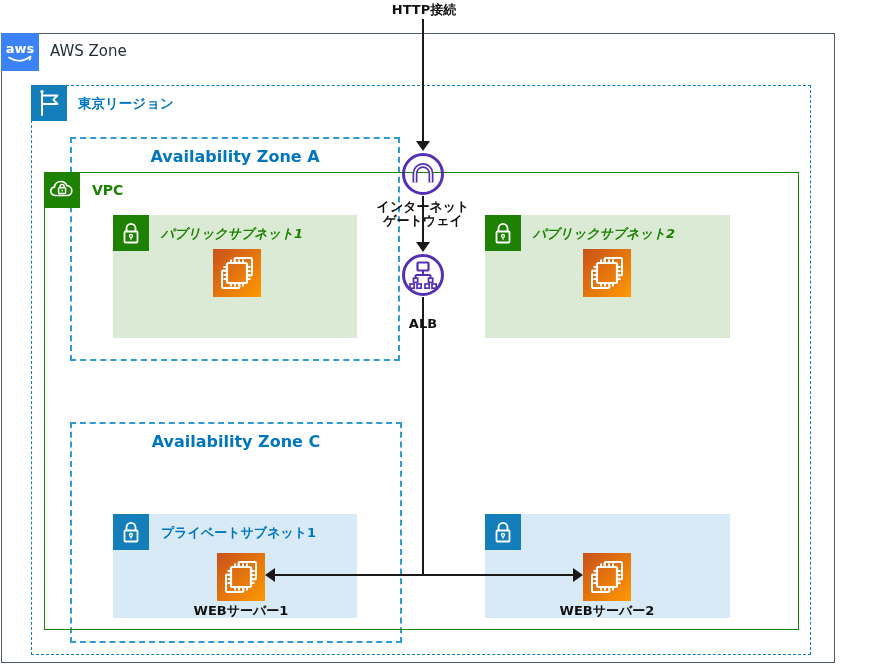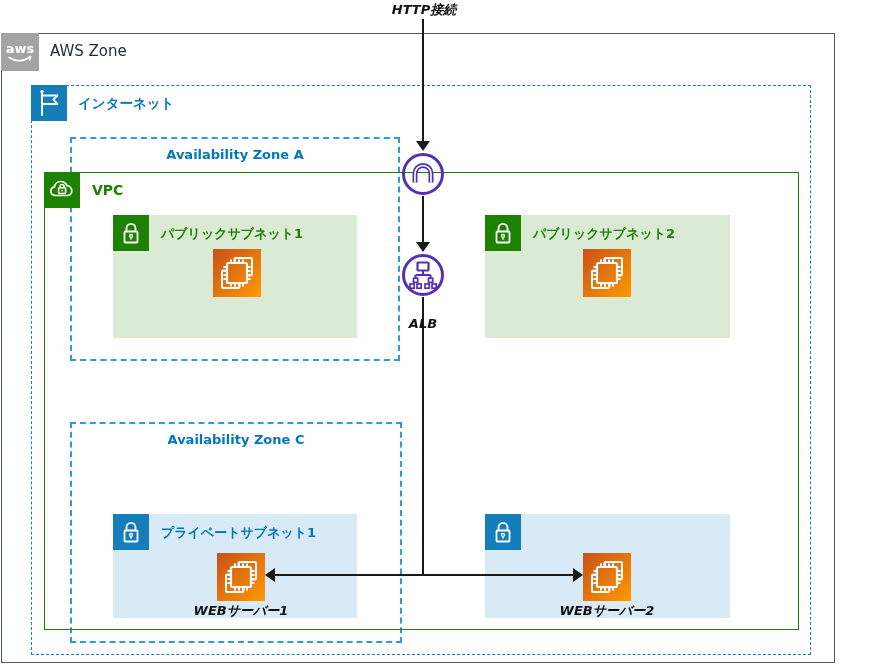--- a/index.html
+++ b/index.html
@@ -8,44 +8,44 @@
   .abs{position:absolute;box-sizing:border-box;}
 
   
   .cloud-box{left:1px;top:33px;width:834px;height:630px;border:1.5px solid #4E5A65;z-index:1;}
   .region-box{left:31px;top:85px;width:780px;height:570px;border:1.2px dashed #147EBA;z-index:1;}
   .vpc-box{left:44px;top:172px;width:755px;height:458px;border:1.5px solid #1D8102;z-index:2;}
   .az-box{border:2px dashed #2E9BD6;z-index:2;}
   .az-a{left:70px;top:137px;width:330px;height:224px;}
   .az-b{left:443px;top:140px;width:329px;height:501px;}
   .az-c{left:70px;top:422px;width:332px;height:221px;}
-  .az-label{width:100%;text-align:center;margin-top:8px;color:#0077BD;font-weight:600;font-size:13px;}
+  .az-label{width:100%;text-align:center;margin-top:8px;color:#0077BD;font-weight:600;font-size:16px;}
 
   
   .sq{width:38px;height:38px;z-index:4;}
   .sq36{width:36px;height:36px;z-index:4;}
-  .logo-sq{left:1px;top:33px;background:#a3a3a3;}
+  .logo-sq{left:1px;top:33px;background:#3b82f6;}
   .flag-sq{left:31px;top:85px;background:#147EBA;}
   .vpc-sq{left:44px;top:172px;background:#1D8102;}
   .lock-green{background:#1D8102;}
   .lock-blue{background:#147EBA;}
 
   
   .subnet{z-index:3;}
   .pub-fill{background:#DAEAD4;}
   .priv-fill{background:#D9EAF7;}
   .subnet-label{font-size:13px;font-weight:bold;z-index:4;white-space:nowrap;}
-  .green-t{color:#1D8102;}
+  .green-t{color:#1D8102;font-style:italic;}
   .blue-t{color:#0077BD;}
 
   
   .cloud-label{left:50px;top:42px;font-size:15px;color:#232F3E;font-weight:500;z-index:4;}
   .region-label{left:78px;top:95px;font-size:13.5px;font-weight:bold;color:#0077BD;z-index:4;}
   .vpc-label{left:92px;top:182px;font-size:14px;font-weight:bold;color:#1D8102;z-index:4;}
-  .black-label{font-size:13px;font-weight:bold;color:#111;z-index:7;text-align:center;font-style:italic;}
+  .black-label{font-size:13px;font-weight:bold;color:#111;z-index:7;text-align:center;}
 
   
   .aline{background:#1a1a1a;z-index:5;}
   .head{width:0;height:0;z-index:5;}
   .head-down{border-left:7px solid transparent;border-right:7px solid transparent;border-top:10px solid #1a1a1a;}
   .head-left{border-top:7px solid transparent;border-bottom:7px solid transparent;border-right:10px solid #1a1a1a;}
   .head-right{border-top:7px solid transparent;border-bottom:7px solid transparent;border-left:10px solid #1a1a1a;}
 
   .circle-icon{z-index:6;}
   .ec2{z-index:6;}
@@ -80,21 +80,21 @@
   <div class="abs cloud-label">AWS Zone</div>
 
   <div class="abs region-box"></div>
   <div class="abs sq36 flag-sq">
     <svg viewBox="0 0 36 36" width="36" height="36">
       <circle cx="11" cy="6.6" r="1.7" fill="#fff"></circle>
       <path d="M11 8.5 V30" stroke="#fff" stroke-width="2" stroke-linecap="round"></path>
       <path d="M11 10.5 H26.5 L22.3 14.7 L26.5 19 H11 Z" stroke="#fff" stroke-width="1.8" fill="none" stroke-linejoin="round"></path>
     </svg>
   </div>
-  <div class="abs region-label">インターネット</div>
+  <div class="abs region-label">東京リージョン</div>
 
   <div class="abs az-box az-a">
     <div class="az-label">Availability Zone A</div>
   </div>
   <div class="abs az-box az-c">
     <div class="az-label">Availability Zone C</div>
   </div>
 
   <div class="abs vpc-box"></div>
   <div class="abs sq36 vpc-sq">
@@ -194,20 +194,24 @@
   <div class="abs aline" style="left:268px;top:574px;width:310px;height:2px;"></div>
   <div class="abs head head-left" style="left:265px;top:568px;"></div>
   <div class="abs head head-right" style="left:573px;top:568px;"></div>
 
   <div class="abs circle-icon" style="left:401px;top:152px;">
     <svg viewBox="0 0 44 44" width="44" height="44">
       <circle cx="22" cy="22" r="19.5" stroke="#5430B5" stroke-width="3" fill="none"></circle>
       <path d="M14 30.5 V21.5 a8 8 0 0 1 16 0 V30.5" stroke="#5430B5" stroke-width="5" fill="none" stroke-linejoin="round"></path>
       <path d="M14 30.5 V21.5 a8 8 0 0 1 16 0 V30.5" stroke="#fff" stroke-width="1.6" fill="none" stroke-linejoin="round"></path>
     </svg>
+  </div>
+  <div class="abs black-label" style="left:353px;top:200px;width:140px;line-height:14px;">
+    <span>インターネット</span><br>
+    <span>ゲートウェイ</span>
   </div>
 
   <div class="abs circle-icon" style="left:401px;top:253px;">
     <svg viewBox="0 0 44 44" width="44" height="44">
       <circle cx="22" cy="22" r="19.5" stroke="#5430B5" stroke-width="3" fill="#fff"></circle>
       <rect x="16.5" y="9.5" width="11" height="8" rx="0.8" stroke="#5430B5" stroke-width="2.2" fill="none"></rect>
       <path d="M22 17.5 V22 M14.5 22 H29.5 M14.5 22 V25.2 M29.5 22 V25.2" stroke="#5430B5" stroke-width="2" fill="none"></path>
       <rect x="12.5" y="25.2" width="4.2" height="4.2" stroke="#5430B5" stroke-width="1.7" fill="none"></rect>
       <rect x="9" y="31" width="4.2" height="4.2" stroke="#5430B5" stroke-width="1.7" fill="none"></rect>
       <rect x="16" y="31" width="4.2" height="4.2" stroke="#5430B5" stroke-width="1.7" fill="none"></rect>

